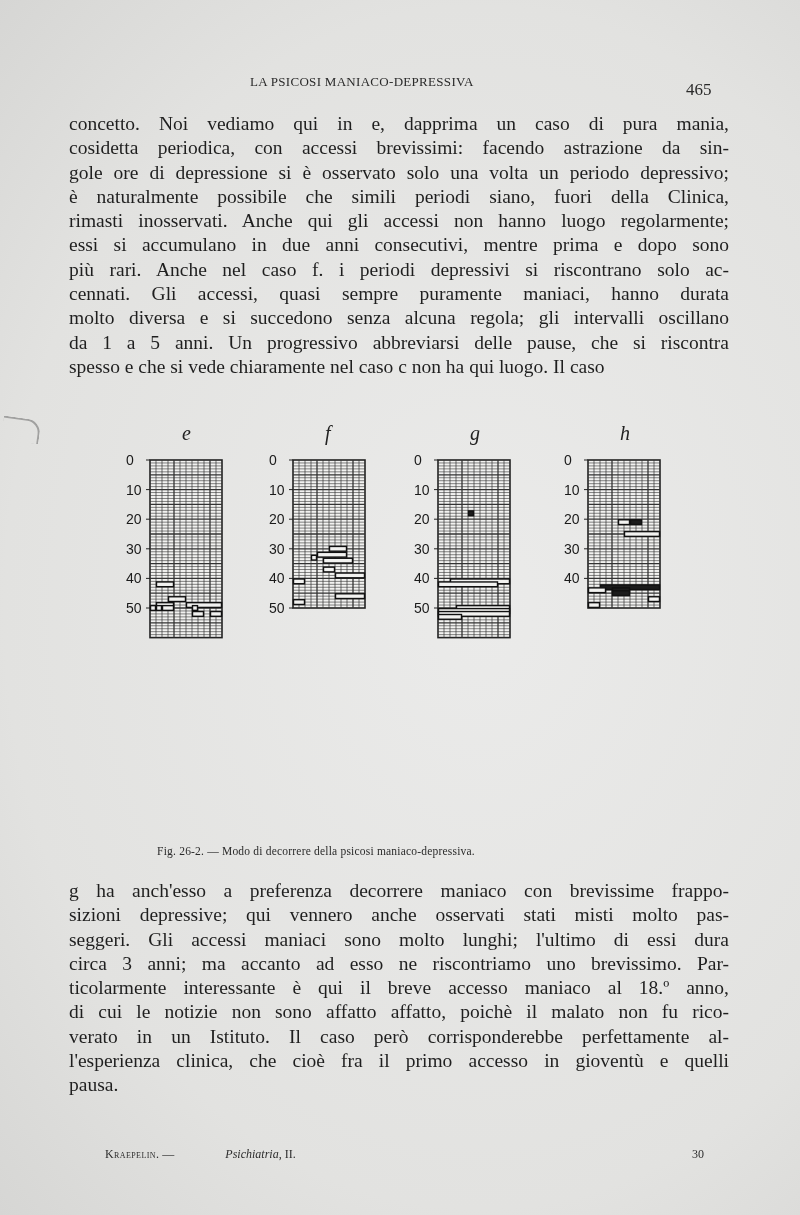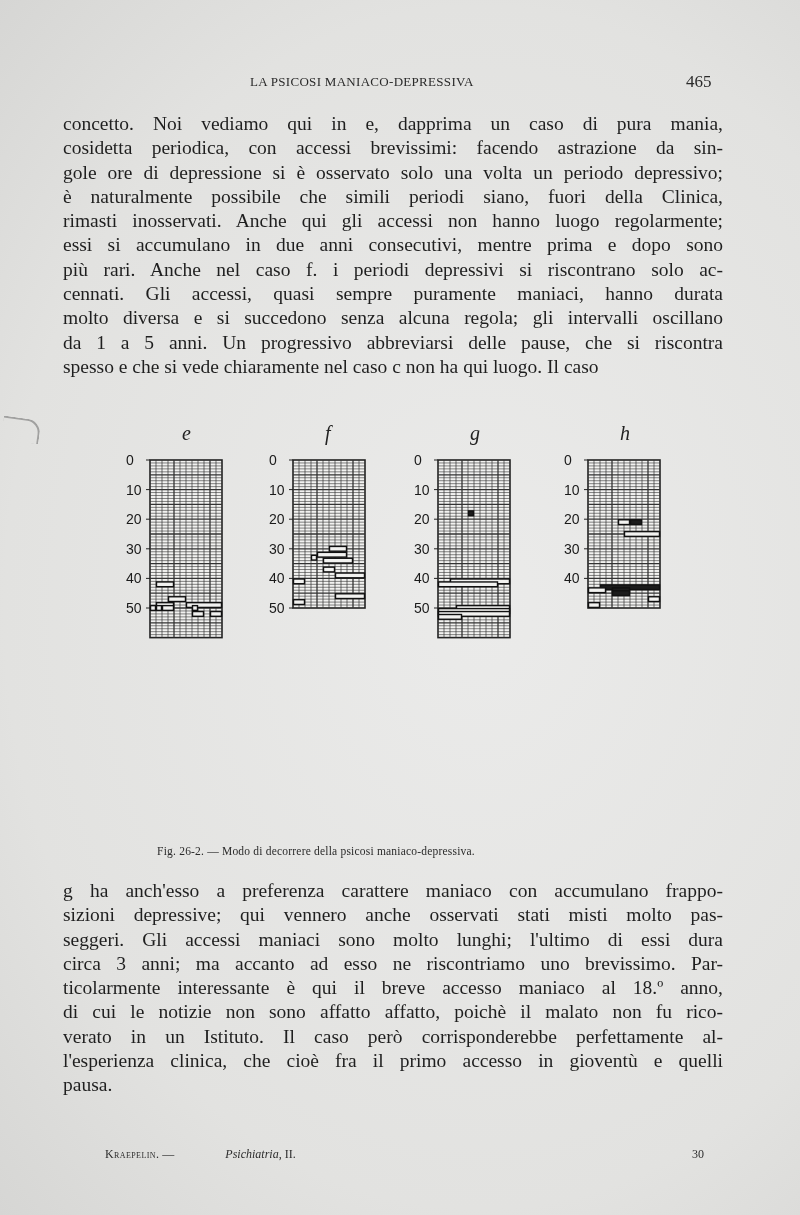--- a/index.html
+++ b/index.html
@@ -15,24 +15,24 @@
     background: radial-gradient(ellipse at 60% 50%, #ebebea 0%, #e2e2e0 70%, #d6d6d4 100%);
   }
   .running-head {
     position: absolute; top: 72px; left: 0; width: 708px; height: 20px;
   }
   .running-title {
     position: absolute; left: 250px; top: 2px;
     font-size: 13px; letter-spacing: 0.3px; color: #2a2a2a;
   }
   .page-number {
-    position: absolute; left: 686px; top: 0; font-size: 17px; color: #2a2a2a;
+    position: absolute; left: 686px; top: 8px; font-size: 17px; color: #2a2a2a;
   }
   .paragraph {
-    position: absolute; left: 63px; width: 660px;
+    position: absolute; left: 69px; width: 660px;
     font-size: 19.5px; line-height: 24.3px;
     text-align: justify; color: #1f1f1f;
   }
   .paragraph .line { display: block; white-space: nowrap; text-align-last: justify; text-align: justify; }
   .paragraph .line.last { text-align-last: left; }
   #para1 { top: 112px; }
   #para2 { top: 879px; }
 
   .figure { position: absolute; left: 0; top: 415px; width: 800px; height: 420px; }
   .fig-caption {
@@ -426,21 +426,21 @@
         <rect x="588.5" y="172.872" width="17" height="4.736" fill="#f2f2f0" stroke="#111" stroke-width="1.4"></rect>
         <rect x="612.5" y="172.872" width="17" height="4.736" fill="#1c1c1c" stroke="#111" stroke-width="1.4"></rect>
         <rect x="612.5" y="175.832" width="17" height="4.736" fill="#1c1c1c" stroke="#111" stroke-width="1.4"></rect>
         <rect x="648.5" y="181.752" width="11" height="4.736" fill="#f2f2f0" stroke="#111" stroke-width="1.4"></rect>
         <rect x="588.5" y="187.672" width="11" height="4.736" fill="#f2f2f0" stroke="#111" stroke-width="1.4"></rect>
       </svg>
     <div class="fig-caption">Fig. 26-2. — Modo di decorrere della psicosi maniaco-depressiva.</div>
   </div>
 
   <div class="paragraph" id="para2">
-      <span class="line">g ha anch'esso a preferenza carattere maniaco con accumulano frappo-</span>
+      <span class="line">g ha anch'esso a preferenza decorrere maniaco con brevissime frappo-</span>
       <span class="line">sizioni depressive; qui vennero anche osservati stati misti molto pas-</span>
       <span class="line">seggeri. Gli accessi maniaci sono molto lunghi; l'ultimo di essi dura</span>
       <span class="line">circa 3 anni; ma accanto ad esso ne riscontriamo uno brevissimo. Par-</span>
       <span class="line">ticolarmente interessante è qui il breve accesso maniaco al 18.º anno,</span>
       <span class="line">di cui le notizie non sono affatto affatto, poichè il malato non fu rico-</span>
       <span class="line">verato in un Istituto. Il caso però corrisponderebbe perfettamente al-</span>
       <span class="line">l'esperienza clinica, che cioè fra il primo accesso in gioventù e quelli</span>
       <span class="line last">pausa.</span>
     </div>
 

